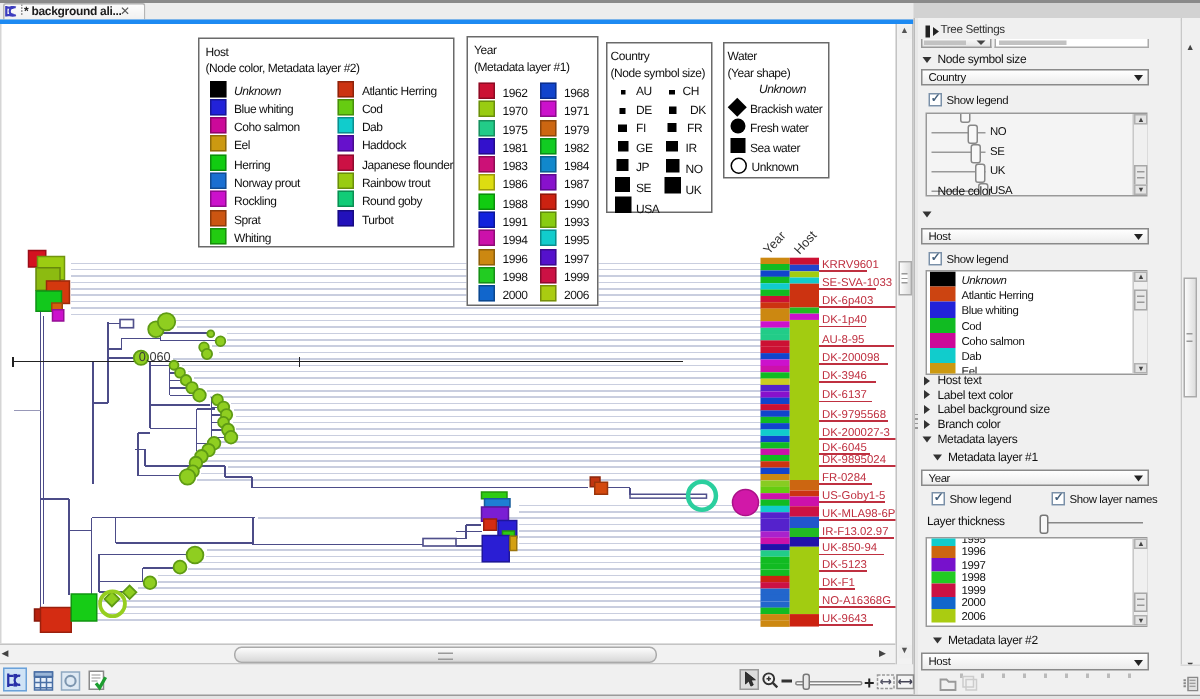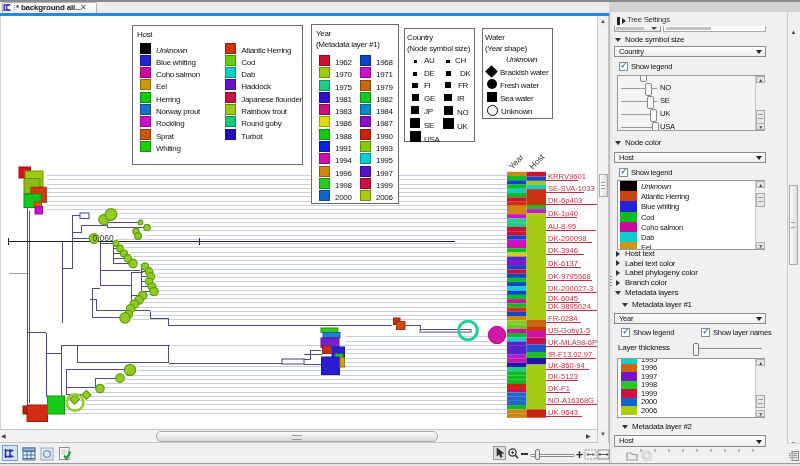--- a/index.html
+++ b/index.html
@@ -279,20 +279,21 @@
     <path d="M546 380H578" stroke="#bf3040" stroke-width="1" shape-rendering="crispEdges"></path>
     <text x="548" y="390" font-size="7.6" fill="#bf3040">DK-F1</text>
     <path d="M546 392H570" stroke="#bf3040" stroke-width="1" shape-rendering="crispEdges"></path>
     <text x="548" y="402" font-size="7.6" fill="#bf3040">NO-A16368G</text>
     <path d="M546 404H597" stroke="#bf3040" stroke-width="1" shape-rendering="crispEdges"></path>
     <text x="548" y="414" font-size="7.6" fill="#bf3040">UK-9643</text>
     <path d="M546 416H582" stroke="#bf3040" stroke-width="1" shape-rendering="crispEdges"></path>
   </svg>
 <div class="lg" style="left:132px;top:24.5px;width:171px;height:140px">
     <div class="lt">Host</div>
+    <div class="lt">(Node color, Metadata layer #2)</div>
     <div style="display:flex;margin-top:3px;margin-left:3px">
       <div style="width:89px">
         <div style="height:12.3px;line-height:12.3px;white-space:nowrap"><span style="display:inline-block;width:9px;height:9px;background:#000;border:1px solid rgba(0,0,0,.3);vertical-align:-1.5px;margin-right:5px"></span><span style="font-style:italic;">Unknown</span></div>
         <div style="height:12.3px;line-height:12.3px;white-space:nowrap"><span style="display:inline-block;width:9px;height:9px;background:#2222d9;border:1px solid rgba(0,0,0,.3);vertical-align:-1.5px;margin-right:5px"></span><span style="">Blue whiting</span></div>
         <div style="height:12.3px;line-height:12.3px;white-space:nowrap"><span style="display:inline-block;width:9px;height:9px;background:#cc0999;border:1px solid rgba(0,0,0,.3);vertical-align:-1.5px;margin-right:5px"></span><span style="">Coho salmon</span></div>
         <div style="height:12.3px;line-height:12.3px;white-space:nowrap"><span style="display:inline-block;width:9px;height:9px;background:#cc9911;border:1px solid rgba(0,0,0,.3);vertical-align:-1.5px;margin-right:5px"></span><span style="">Eel</span></div>
         <div style="height:12.3px;line-height:12.3px;white-space:nowrap"><span style="display:inline-block;width:9px;height:9px;background:#11cc11;border:1px solid rgba(0,0,0,.3);vertical-align:-1.5px;margin-right:5px"></span><span style="">Herring</span></div>
         <div style="height:12.3px;line-height:12.3px;white-space:nowrap"><span style="display:inline-block;width:9px;height:9px;background:#1a6fd1;border:1px solid rgba(0,0,0,.3);vertical-align:-1.5px;margin-right:5px"></span><span style="">Norway prout</span></div>
         <div style="height:12.3px;line-height:12.3px;white-space:nowrap"><span style="display:inline-block;width:9px;height:9px;background:#cc11cc;border:1px solid rgba(0,0,0,.3);vertical-align:-1.5px;margin-right:5px"></span><span style="">Rockling</span></div>
         <div style="height:12.3px;line-height:12.3px;white-space:nowrap"><span style="display:inline-block;width:9px;height:9px;background:#cc5511;border:1px solid rgba(0,0,0,.3);vertical-align:-1.5px;margin-right:5px"></span><span style="">Sprat</span></div>
@@ -408,21 +409,21 @@
       <div style="position:absolute;left:42px;top:46px;color:#111">USA</div>
     </div>
     <div style="position:absolute;left:755px;top:76px;width:9px;height:54px;background:#f0f0f0;border-left:1px solid #c8c8c8">
       <div style="position:absolute;top:0;left:0;width:9px;height:7px;background:#e4e4e4;border:1px solid #b0b0b0;box-sizing:border-box;font-size:5px;line-height:6px;text-align:center;color:#444">▲</div>
       <div style="position:absolute;top:34px;left:0;width:9px;height:14px;background:#e8e8e8;border:1px solid #a8a8a8;box-sizing:border-box">
         <div style="height:3px;border-top:1px solid #999;border-bottom:1px solid #999;margin:3px 1px 0"></div>
       </div>
       <div style="position:absolute;bottom:0;left:0;width:9px;height:7px;background:#e4e4e4;border:1px solid #b0b0b0;box-sizing:border-box;font-size:5px;line-height:6px;text-align:center;color:#444">▼</div>
     </div>
     <div style="position:absolute;left:615px;top:141px;width:0;height:0;border-left:3.5px solid transparent;border-right:3.5px solid transparent;border-top:4.5px solid #333"></div>
-    <div style="position:absolute;left:625px;top:138px;font-size:8px;color:#111">Node color</div>
+    <div style="position:absolute;left:625px;top:123px;font-size:8px;color:#111">Node color</div>
     <div style="position:absolute;left:614px;top:152px;width:152px;height:11px;background:linear-gradient(#fff,#ececec);border:1px solid #8a8a8a;box-sizing:border-box;line-height:9px;padding-left:4px;color:#111">Host<span style="position:absolute;right:3px;top:50%;margin-top:-1.5px;width:0;height:0;border-left:3.5px solid transparent;border-right:3.5px solid transparent;border-top:4px solid #222"></span></div>
     <div style="position:absolute;left:619px;top:167.5px;height:9px"><span style="display:inline-block;width:7px;height:7px;background:#fff;border:1px solid #7a90a8;position:relative;vertical-align:middle"><span style="position:absolute;left:0.5px;top:-2.5px;color:#44607c;font-size:8px;font-weight:bold">✓</span></span><span style="margin-left:3px;vertical-align:middle;color:#111">Show legend</span></div>
     <div style="position:absolute;left:617px;top:180px;width:148px;height:70px;background:#fff;border:1px solid #999;box-sizing:border-box;overflow:hidden">
       <div style="position:absolute;left:2px;top:0px;width:17px;height:10.2px;background:#000"></div>
       <div style="position:absolute;left:23px;top:1px;font-style:italic;color:#111">Unknown</div>
       <div style="position:absolute;left:2px;top:10.2px;width:17px;height:10.2px;background:#cc4411"></div>
       <div style="position:absolute;left:23px;top:11.2px;color:#111">Atlantic Herring</div>
       <div style="position:absolute;left:2px;top:20.4px;width:17px;height:10.2px;background:#2222d9"></div>
       <div style="position:absolute;left:23px;top:21.4px;color:#111">Blue whiting</div>
       <div style="position:absolute;left:2px;top:30.599999999999998px;width:17px;height:10.2px;background:#11bb22"></div>
@@ -439,21 +440,21 @@
       <div style="position:absolute;top:12px;left:0;width:9px;height:14px;background:#e8e8e8;border:1px solid #a8a8a8;box-sizing:border-box">
         <div style="height:3px;border-top:1px solid #999;border-bottom:1px solid #999;margin:3px 1px 0"></div>
       </div>
       <div style="position:absolute;bottom:0;left:0;width:9px;height:7px;background:#e4e4e4;border:1px solid #b0b0b0;box-sizing:border-box;font-size:5px;line-height:6px;text-align:center;color:#444">▼</div>
     </div>
     <div style="position:absolute;left:616px;top:250.5px;width:0;height:0;border-top:3.5px solid transparent;border-bottom:3.5px solid transparent;border-left:4.5px solid #333"></div>
     <div style="position:absolute;left:625px;top:249px;font-size:8px;color:#111">Host text</div>
     <div style="position:absolute;left:616px;top:260.0px;width:0;height:0;border-top:3.5px solid transparent;border-bottom:3.5px solid transparent;border-left:4.5px solid #333"></div>
     <div style="position:absolute;left:625px;top:258.5px;font-size:8px;color:#111">Label text color</div>
     <div style="position:absolute;left:616px;top:269.5px;width:0;height:0;border-top:3.5px solid transparent;border-bottom:3.5px solid transparent;border-left:4.5px solid #333"></div>
-    <div style="position:absolute;left:625px;top:268px;font-size:8px;color:#111">Label phylogeny color</div>
+    <div style="position:absolute;left:625px;top:268px;font-size:8px;color:#111">Label background size</div>
     <div style="position:absolute;left:616px;top:279.5px;width:0;height:0;border-top:3.5px solid transparent;border-bottom:3.5px solid transparent;border-left:4.5px solid #333"></div>
     <div style="position:absolute;left:625px;top:278px;font-size:8px;color:#111">Branch color</div>
     <div style="position:absolute;left:615px;top:291px;width:0;height:0;border-left:3.5px solid transparent;border-right:3.5px solid transparent;border-top:4.5px solid #333"></div>
     <div style="position:absolute;left:625px;top:288px;font-size:8px;color:#111">Metadata layers</div>
     <div style="position:absolute;left:622px;top:303px;width:0;height:0;border-left:3.5px solid transparent;border-right:3.5px solid transparent;border-top:4.5px solid #333"></div>
     <div style="position:absolute;left:632px;top:300px;font-size:8px;color:#111">Metadata layer #1</div>
     <div style="position:absolute;left:614px;top:313px;width:152px;height:11px;background:linear-gradient(#fff,#ececec);border:1px solid #8a8a8a;box-sizing:border-box;line-height:9px;padding-left:4px;color:#111">Year<span style="position:absolute;right:3px;top:50%;margin-top:-1.5px;width:0;height:0;border-left:3.5px solid transparent;border-right:3.5px solid transparent;border-top:4px solid #222"></span></div>
     <div style="position:absolute;left:621px;top:327.5px;height:9px"><span style="display:inline-block;width:7px;height:7px;background:#fff;border:1px solid #7a90a8;position:relative;vertical-align:middle"><span style="position:absolute;left:0.5px;top:-2.5px;color:#44607c;font-size:8px;font-weight:bold">✓</span></span><span style="margin-left:3px;vertical-align:middle;color:#111">Show legend</span></div>
     <div style="position:absolute;left:701px;top:327.5px;height:9px"><span style="display:inline-block;width:7px;height:7px;background:#fff;border:1px solid #7a90a8;position:relative;vertical-align:middle"><span style="position:absolute;left:0.5px;top:-2.5px;color:#44607c;font-size:8px;font-weight:bold">✓</span></span><span style="margin-left:3px;vertical-align:middle;color:#111">Show layer names</span></div>
     <div style="position:absolute;left:618px;top:343px;font-size:8px;color:#111">Layer thickness</div>

